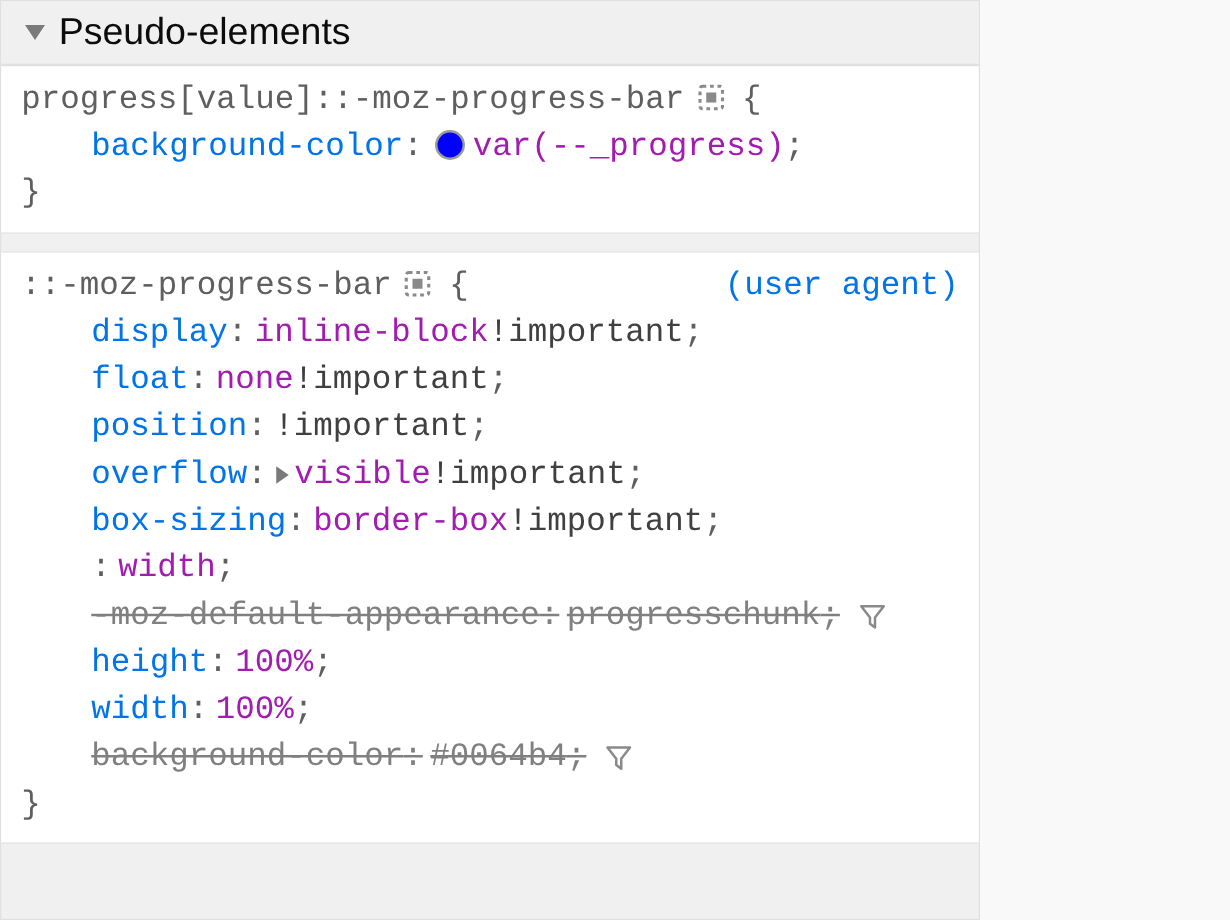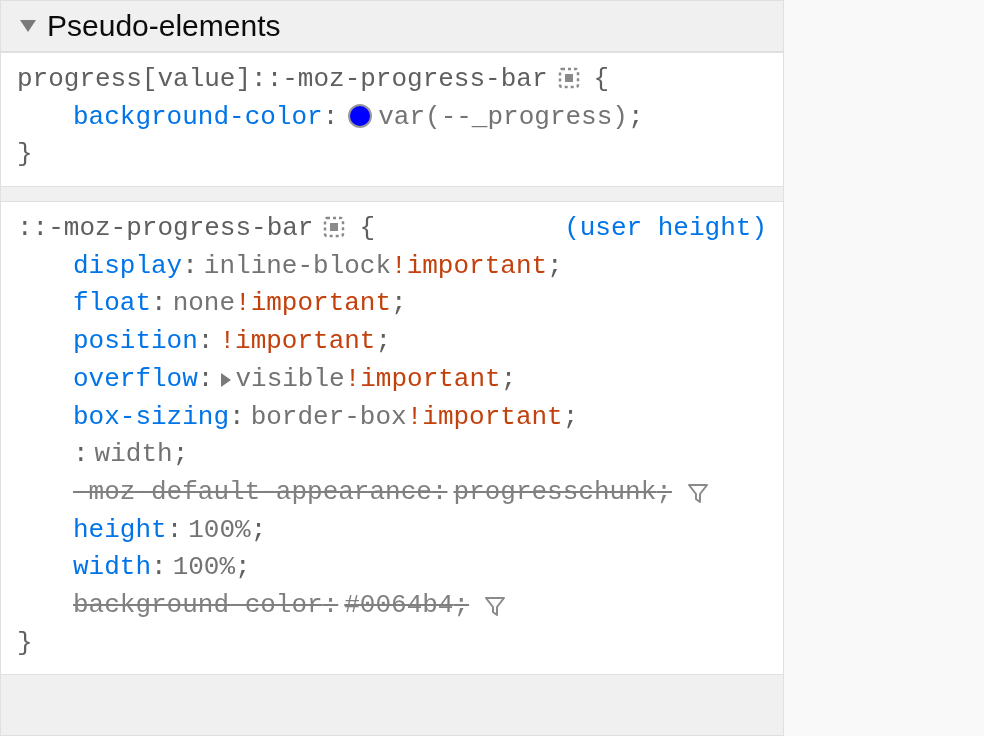--- a/index.html
+++ b/index.html
@@ -50,22 +50,22 @@
     color: #0074e8;
     font-size: 26px;
   }
   .decl {
     padding-left: 56px;
     display: flex; align-items: center; flex-wrap: wrap;
     gap: 0;
   }
   .prop { color: #0074e8; }
   .colon { color: #5f5f5f; margin-right: 6px;}
-  .val  { color: #737373; }
-  .important { color: #c2410c; }
+  .val  { color: #a21caf; }
+  .important { color: #404040; }
   .semicolon { color: #5f5f5f; }
   .overridden .prop,
   .overridden .colon,
   .overridden .val,
   .overridden .semicolon {
     color: #808080;
     text-decoration: line-through;
     text-decoration-thickness: 2px;
   }
   .close-brace {
@@ -135,21 +135,21 @@
   <div class="rule">
     <div class="selector-line">
       <span class="selector">::-moz-progress-bar</span>
       <span class="inspector-icon">
         <svg width="26" height="26" viewBox="0 0 26 26">
           <rect x="4" y="4" width="18" height="18" rx="2" fill="none" stroke="#8a8a8a" stroke-width="2.5" stroke-dasharray="3 3"></rect>
           <rect x="9" y="9" width="8" height="8" fill="#8a8a8a"></rect>
         </svg>
       </span>
       <span class="brace">{</span>
-      <span class="source-link">(user height)</span>
+      <span class="source-link">(user agent)</span>
     </div>
 
     <div id="rule1-decls">
         <div class="decl">
           <span class="prop">display</span>
           <span class="colon">: </span>
           <span class="val">inline-block</span>
           <span> </span>
           <span class="val important">!important</span>
           <span class="semicolon">;</span>

